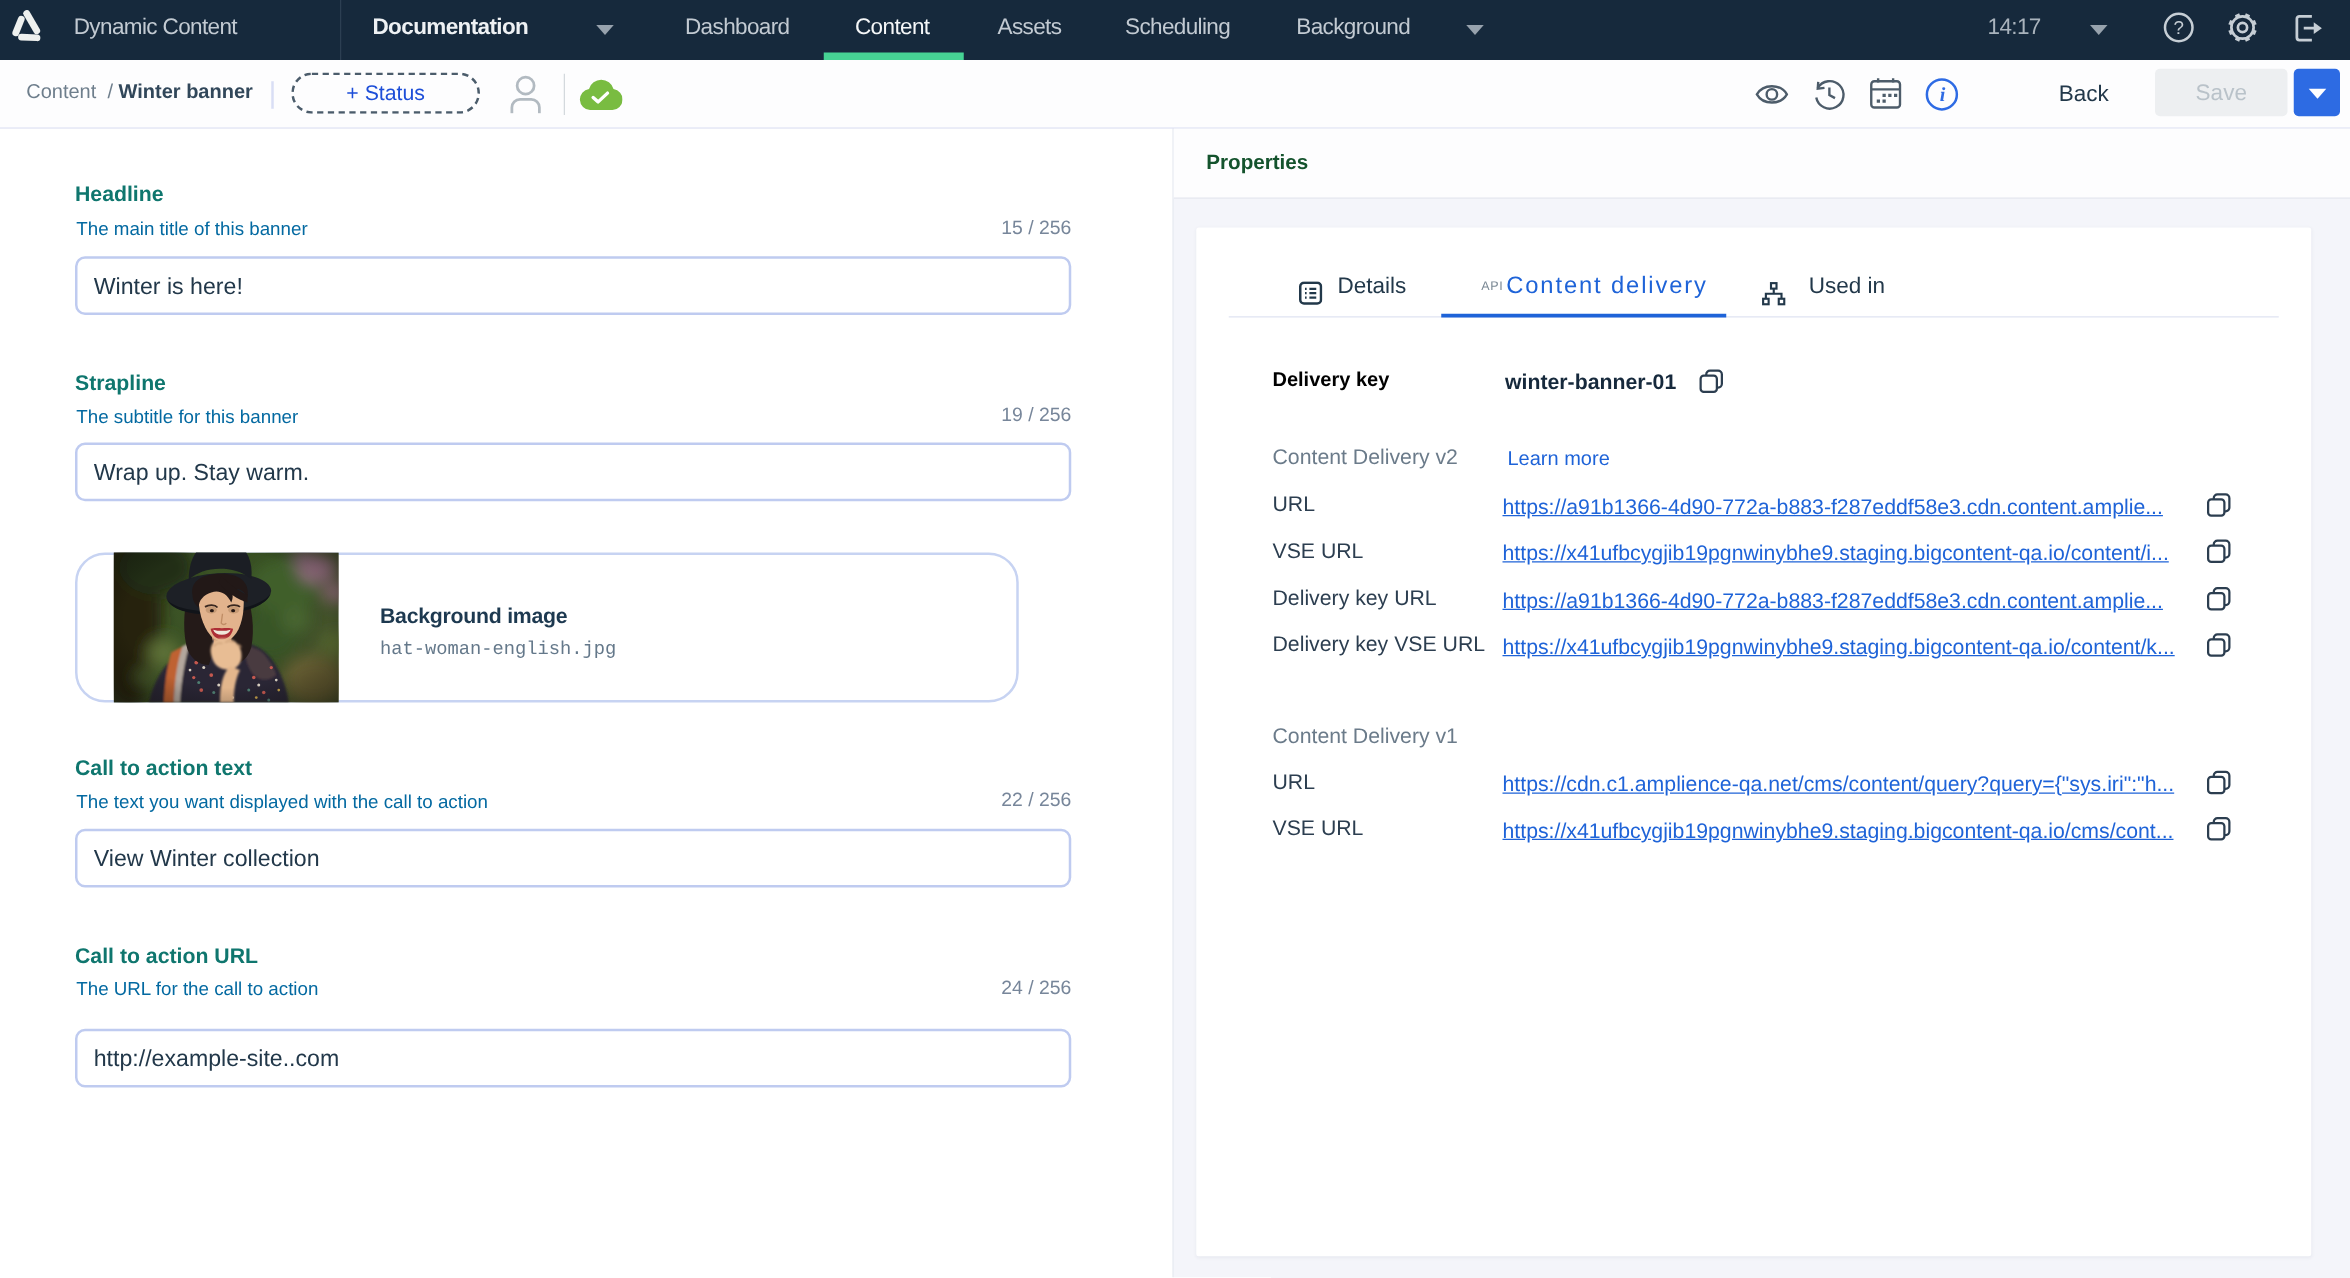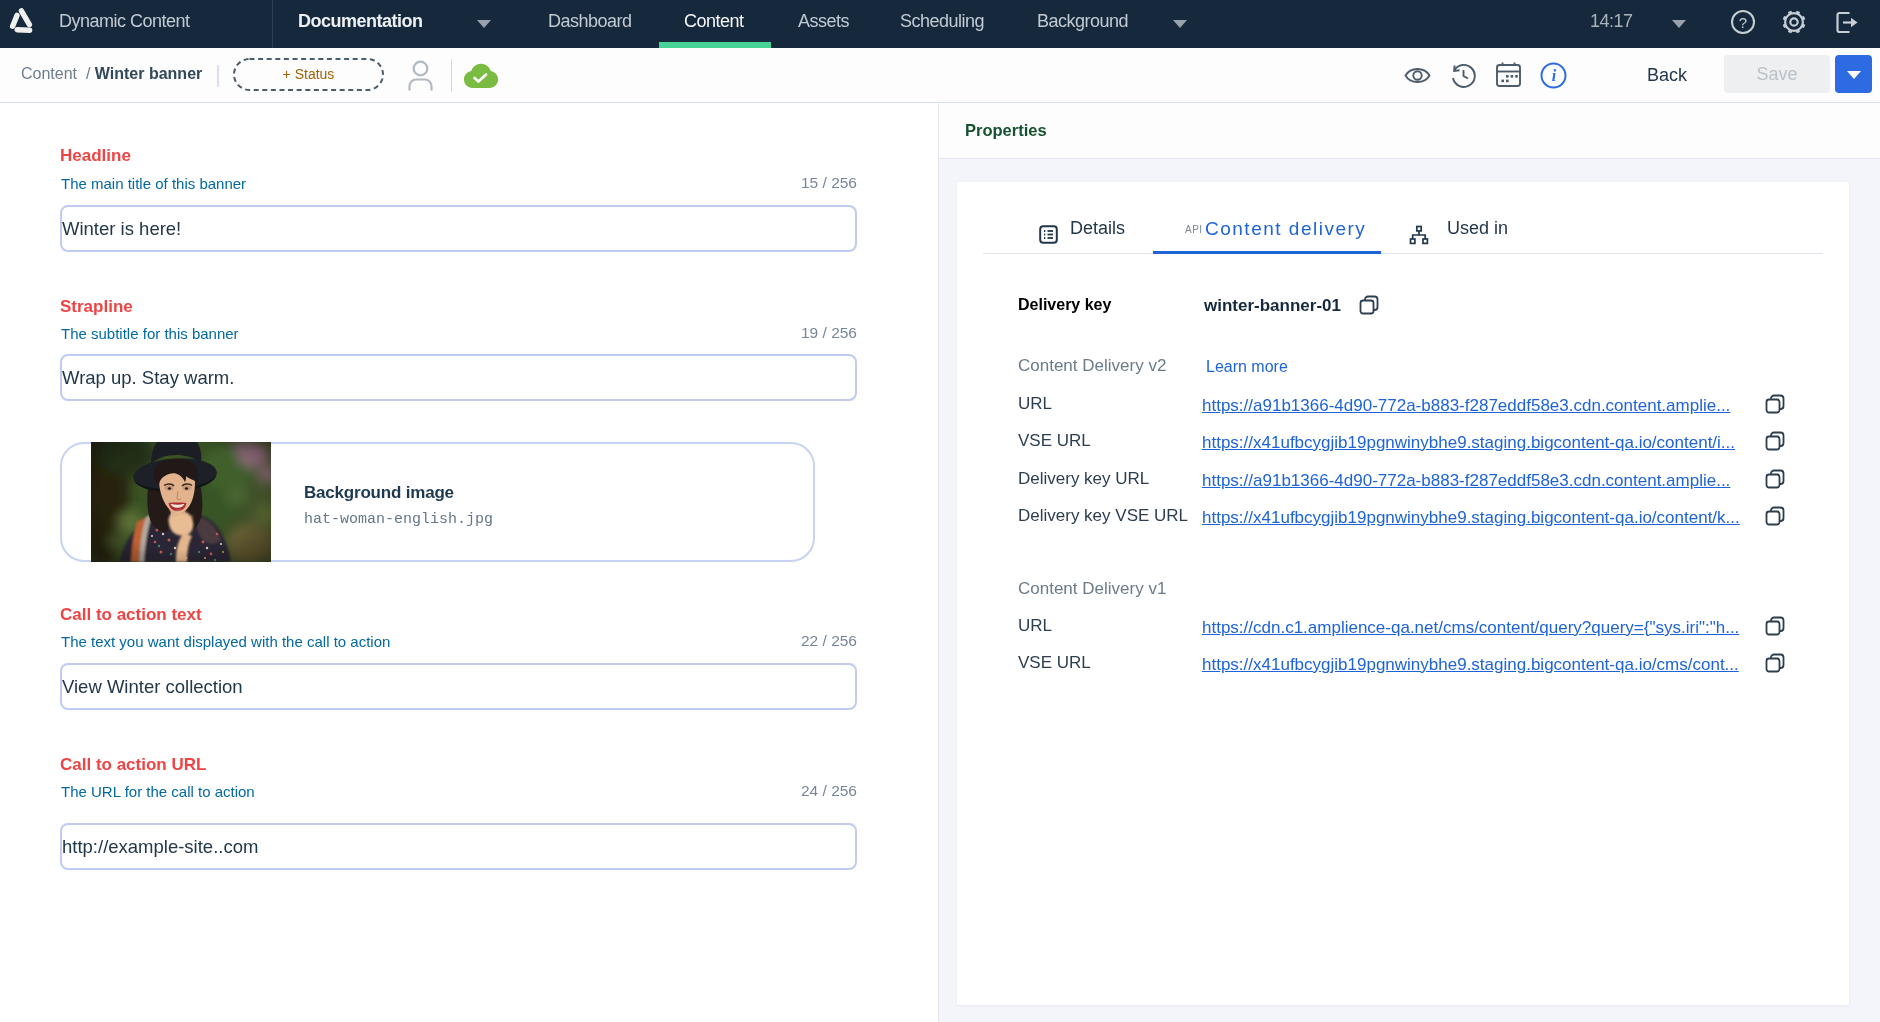--- a/index.html
+++ b/index.html
@@ -13,38 +13,38 @@
 #nav .bold { color:#eef1f4; font-weight:bold; }
 #nav .active { color:#f5f7f8; }
 #greenbar { position:absolute; left:659px; top:42px; width:112px; height:6px; background:#46d394; }
 #navdiv { position:absolute; left:272px; top:0; width:1px; height:48px; background:#2c3f52; }
 .caret { position:absolute; width:0; height:0; border-left:7px solid transparent; border-right:7px solid transparent; border-top:8px solid #97a2ad; }
 
 
 #toolbar { position:absolute; left:0; top:48px; width:1880px; height:55px; background:#fdfdfe; border-bottom:1px solid #dadef1; }
 #crumb { position:absolute; left:21px; top:17px; font-size:16px; color:#6e7e8c; }
 #crumb b { color:#31475a; }
-#statusbtn { position:absolute; left:233px; top:10px; width:151px; height:33px; color:#a16207; font-size:14px; text-align:center; line-height:33px; }
+#statusbtn { position:absolute; left:233px; top:10px; width:151px; height:33px; color:#1d4ed8; font-size:17px; text-align:center; line-height:33px; }
 #tooldiv1 { position:absolute; left:217px; top:17px; width:2px; height:22px; background:#d9def5; }
 #tooldiv2 { position:absolute; left:451px; top:11px; width:1px; height:33px; background:#d4d9dd; }
 .ticon { position:absolute; top:14px; }
 
 
 #backbtn { position:absolute; left:1637px; top:7px; width:60px; height:40px; line-height:40px; text-align:center; color:#22384a; font-size:18px; font-weight:500; }
 #savebtn { position:absolute; left:1724px; top:7px; width:106px; height:38px; background:#edeff1; border-radius:4px; color:#b9c2c9; font-size:18px; font-weight:500; text-align:center; line-height:38px; }
 #savedrop { position:absolute; left:1835px; top:7px; width:37px; height:38px; background:#2d6be3; border-radius:4px; }
 #savedrop:after { content:""; position:absolute; left:12px; top:16px; border-left:7px solid transparent; border-right:7px solid transparent; border-top:8px solid #fff; }
 
 
 #leftpanel { position:absolute; left:0; top:103px; width:938px; height:919px; background:#fff; }
 #vdiv { position:absolute; left:938px; top:103px; width:1px; height:919px; background:#e2e5ee; }
-.flabel { position:absolute; left:60px; font-size:17px; font-weight:bold; color:#ef4444; }
+.flabel { position:absolute; left:60px; font-size:17px; font-weight:bold; color:#0f766e; }
 .fhelp { position:absolute; left:61px; font-size:15px; color:#0369a1; }
 .fcount { position:absolute; right:1023px; font-size:15.5px; color:#77869a; }
-.finput { position:absolute; left:60px; width:797px; height:47px; border:2px solid #bfcbf0; border-radius:8px; background:#fff; font-size:18.5px; color:#22384a; line-height:43px; }
+.finput { position:absolute; left:60px; width:797px; height:47px; border:2px solid #bfcbf0; border-radius:8px; background:#fff; font-size:18.5px; color:#22384a; line-height:43px; padding-left:13px; }
 
 #imgcard { position:absolute; left:60px; top:442px; width:755px; height:120px; border:2px solid #c7d3f2; border-radius:24px; background:#fff;text-align:right; }
 #photo { position:absolute; left:29px; top:-2px; width:180px; height:120px; }
 #imgtitle { position:absolute; left:242px; top:39px; font-size:17px; font-weight:bold; color:#1d3950; letter-spacing:-0.2px; }
 #imgfile { position:absolute; left:242px; top:67px; font-family:"Liberation Mono", monospace; font-size:15px; color:#64788a; }
 
 
 #rightpanel { position:absolute; left:939px; top:103px; width:941px; height:919px; background:#f4f5fa; }
 #propshead { position:absolute; left:939px; top:103px; width:941px; height:56px; background:#fdfdfe; border-bottom:1px solid #e3e6ee; }
 #propshead span { position:absolute; left:26px; top:18px; font-size:16.5px; font-weight:bold; color:#14532d; }

